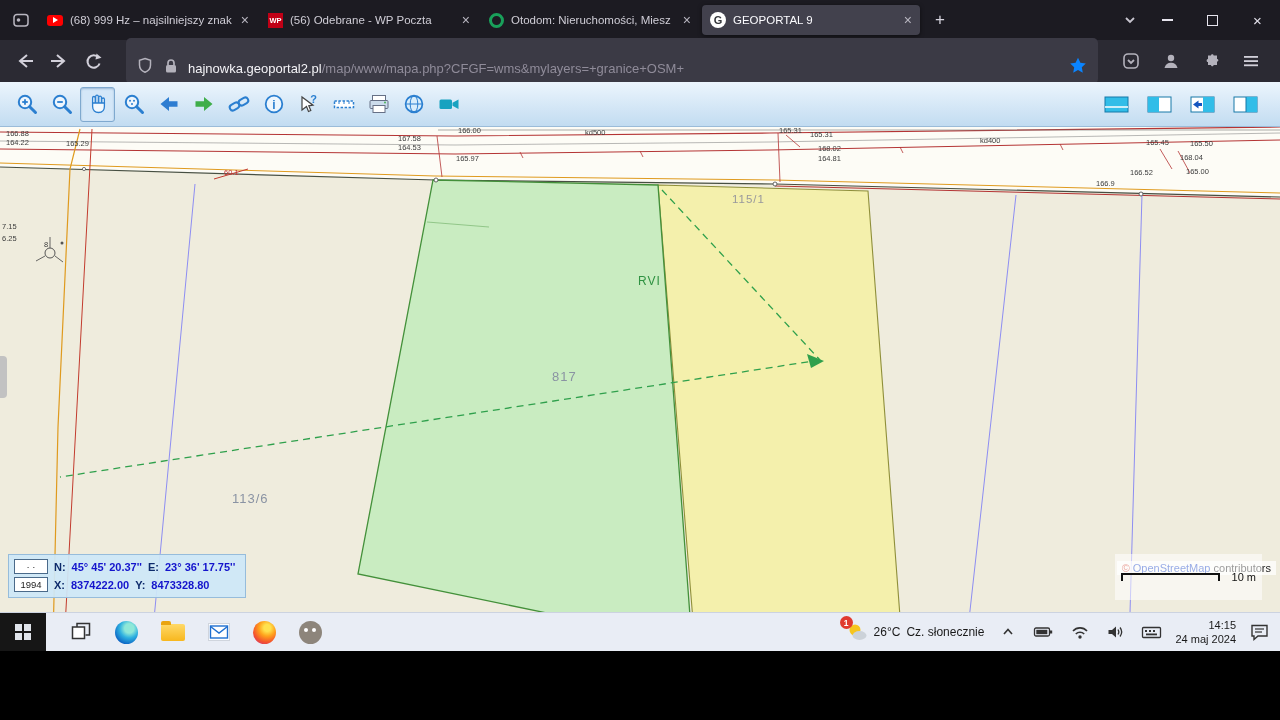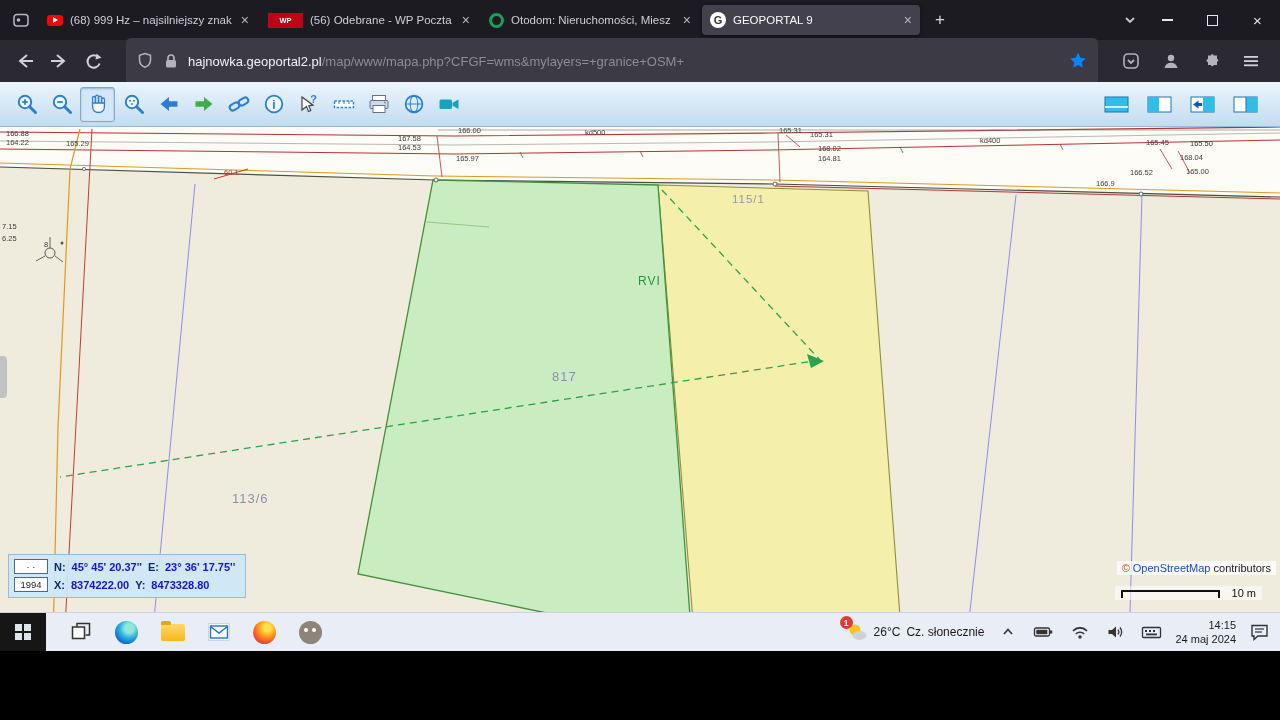--- a/index.html
+++ b/index.html
@@ -11,37 +11,37 @@
   .ffview{width:30px;height:30px;display:flex;align-items:center;justify-content:center;border-radius:4px;}
   .tab{display:flex;align-items:center;gap:7px;width:202px;height:30px;padding:0 8px;margin-left:3px;
        border-radius:4px;color:#cfcdd6;font-size:11.5px;overflow:hidden;white-space:nowrap;}
   .tab.active{background:#42414d;color:#fbfbfe;box-shadow:0 1px 4px rgba(0,0,0,.5);}
   .tab-title{flex:1;overflow:hidden;text-overflow:clip;white-space:nowrap;}
   .tab-close{color:#b8b6c0;font-size:14px;line-height:1;flex:none;}
   .fav{flex:none;}
   .fav-yt{width:16px;height:11px;background:#f00;border-radius:3px;position:relative;}
   .fav-yt::after{content:"";position:absolute;left:6px;top:2.5px;border-left:5px solid #fff;
     border-top:3px solid transparent;border-bottom:3px solid transparent;}
-  .fav-wp{width:35px;height:15px;background:#c00016;color:#fff;font-size:7.5px;font-weight:bold;
+  .fav-wp{width:15px;height:15px;background:#c00016;color:#fff;font-size:7.5px;font-weight:bold;
     display:flex;align-items:center;justify-content:center;}
   .fav-oto{width:9px;height:9px;border:3px solid #19a05a;border-radius:50%;}
   .fav-geo{width:16px;height:16px;background:#fff;border-radius:50%;color:#33353a;font-weight:bold;
     font-size:11px;display:flex;align-items:center;justify-content:center;}
   .newtab{width:28px;height:28px;margin-left:6px;color:#d6d4de;font-size:17px;display:flex;
     align-items:center;justify-content:center;border-radius:4px;}
   .tabbar .spacer{flex:1;}
   .listtabs{width:30px;height:30px;display:flex;align-items:center;justify-content:center;}
   .winbtn{width:45px;height:40px;display:flex;align-items:center;justify-content:center;color:#e6e4ee;font-size:15px;}
   .minbar{width:11px;height:1.6px;background:#e6e4ee;display:block;}
   .maxbox{width:9px;height:9px;border:1.4px solid #e6e4ee;display:block;}
 
   
   .navbar{height:42px;background:#2b2a33;display:flex;align-items:center;padding:0 10px;gap:4px;flex:none;}
   .navbtn{width:30px;height:30px;display:flex;align-items:center;justify-content:center;border-radius:4px;flex:none;}
-  .urlbar{flex:1;height:30px;background:#3b3a45;border-radius:5px;display:flex;align-items:center;
+  .urlbar{flex:1;height:30px;background:#3b3a45;border-radius:5px;display:flex;align-items:flex-end;
     padding:8px 10px;gap:8px;margin:0 14px;min-width:0;}
   .urltext{flex:1;font-size:13px;color:#8f8b99;overflow:hidden;white-space:nowrap;text-overflow:clip;}
   .urltext .host{color:#f4f3f7;}
   .navright{display:flex;align-items:center;gap:10px;padding-right:4px;}
 
   
   .maptoolbar{height:44px;background:linear-gradient(#ecf5fd,#c2dcf1);border-bottom:1px solid #9bbcd9;
     display:flex;align-items:center;padding:0 10px;gap:2px;flex:none;}
   .tbtn{width:33px;height:33px;display:flex;align-items:center;justify-content:center;border-radius:3px;flex:none;}
   .tbtn.selected{background:#d4e7f8;border:1px solid #7fa9cf;box-shadow:inset 0 1px 2px rgba(40,90,140,.35);}
@@ -62,22 +62,22 @@
     flex-direction:column;gap:3px;}
   .crow{display:flex;align-items:center;gap:6px;white-space:nowrap;}
   .cbox{background:#fff;border:1px solid #4a6a8a;min-width:28px;height:13px;line-height:13px;
     text-align:center;font-size:9.5px;color:#222;padding:0 2px;}
   .clabel{color:#0d2a6b;font-weight:bold;}
   .cval{color:#1414cc;font-weight:bold;}
   .attribution{position:absolute;right:4px;bottom:37px;font-size:11px;background:rgba(255,255,255,.72);
     padding:1px 5px;color:#222;white-space:nowrap;}
   .attribution .copy{color:#d23c2a;}
   .attribution .osm{color:#1a46c8;}
-  .scalebar{position:absolute;right:18px;bottom:12px;display:flex;align-items:flex-end;gap:12px;
-    background:rgba(255,255,255,.55);padding:2px 6px;}
+  .scalebar{position:absolute;right:18px;bottom:12px;display:flex;align-items:center;gap:12px;
+    background:rgba(255,255,255,.55);padding:18px 6px;}
   .sline{width:95px;height:6px;border-top:2px solid #111;border-left:2px solid #111;border-right:2px solid #111;}
   .stext{font-size:11px;color:#111;line-height:10px;}
 
   
   .taskbar{height:38px;background:#e9edf5;border-top:1px solid #ccd3e0;display:flex;align-items:center;flex:none;}
   .startbtn{width:46px;height:38px;background:#161616;display:flex;align-items:center;justify-content:center;flex:none;}
   .winlogo{display:grid;grid-template-columns:7px 7px;grid-template-rows:7px 7px;gap:1.5px;}
   .winlogo span{background:#dfe3ea;display:block;}
   .searchbox{width:255px;height:28px;background:#fff;border:1px solid #c3c9d4;border-radius:3px;
     display:flex;align-items:center;gap:7px;padding:0 9px;margin-left:3px;font-size:12.5px;color:#4a4a4a;flex:none;}

